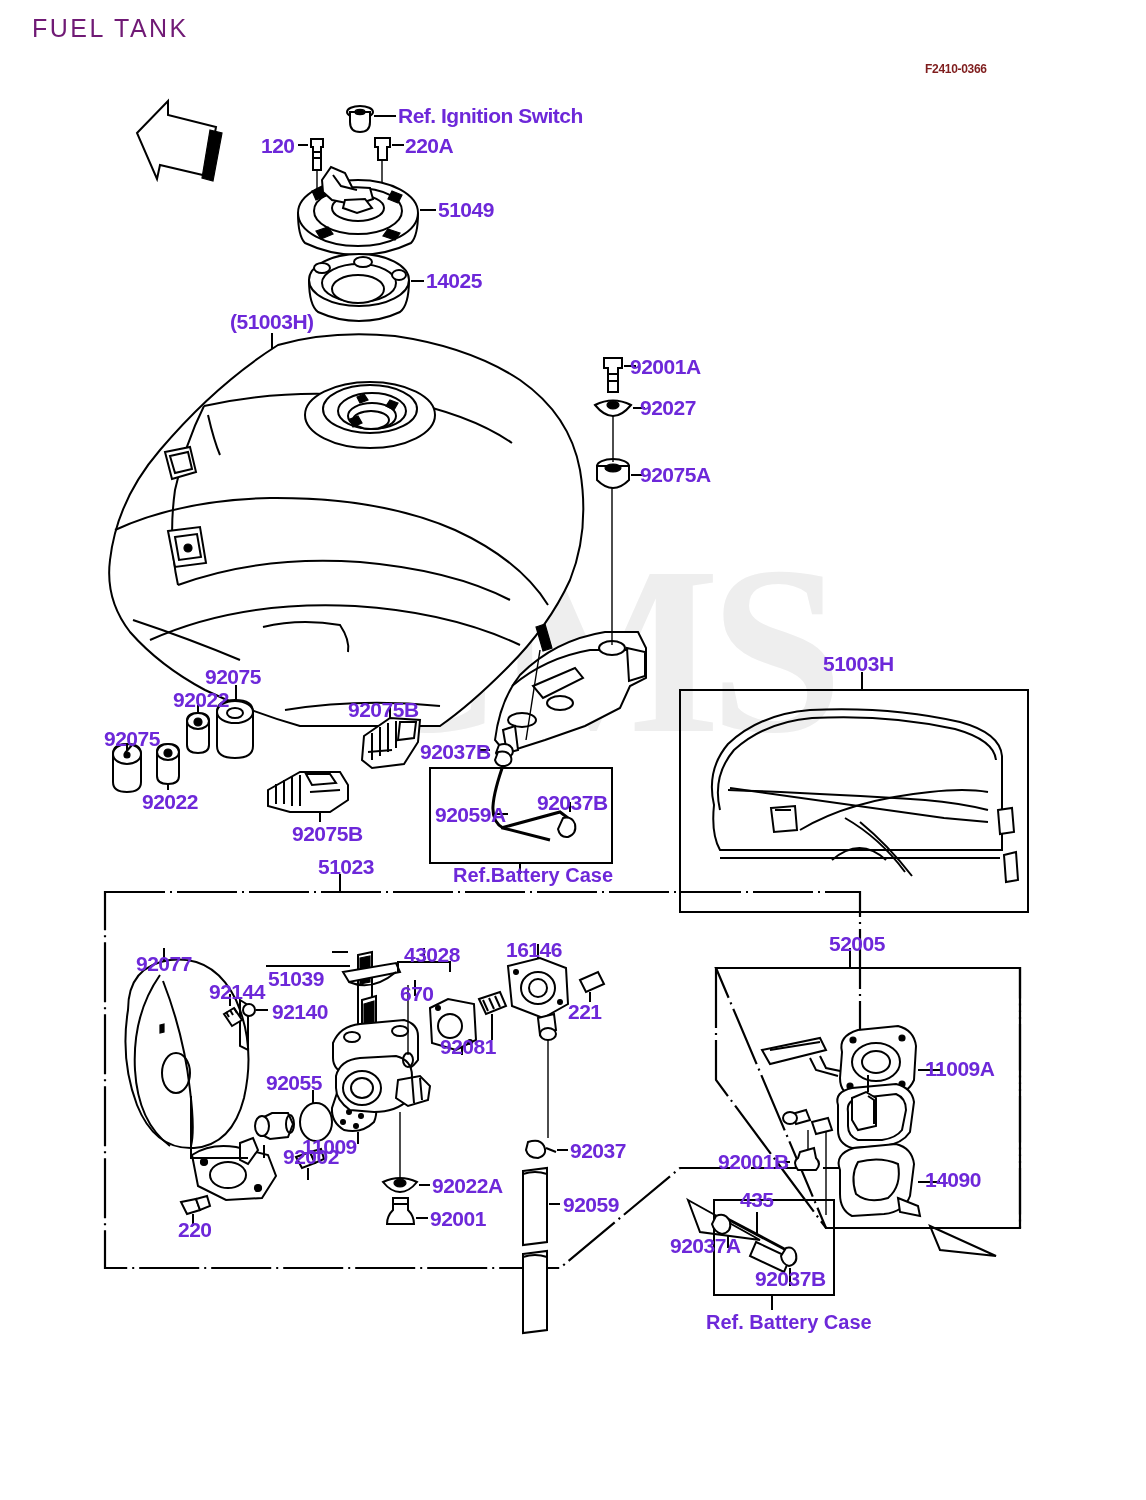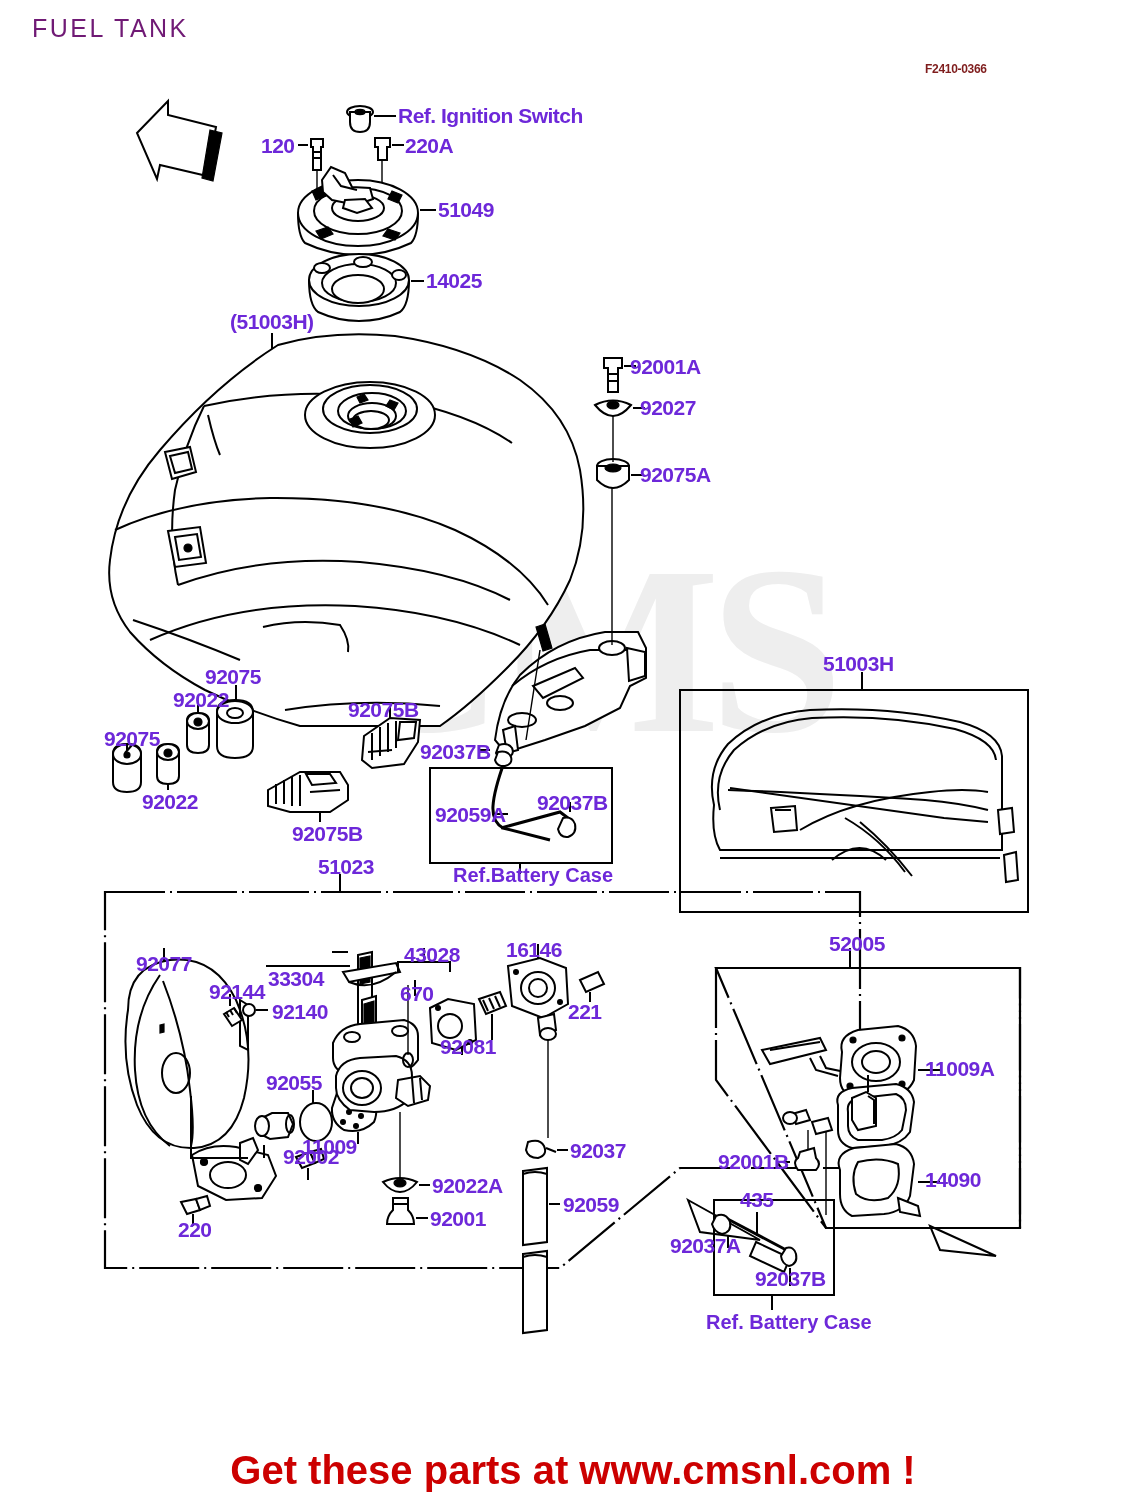--- a/index.html
+++ b/index.html
@@ -505,21 +505,21 @@
   <div class="lbl" style="left:420px;top:740px;">92037B</div>
   <div class="lbl" style="left:435px;top:803px;">92059A</div>
   <div class="lbl" style="left:537px;top:791px;">92037B</div>
   <div class="lbl ref" style="left:453px;top:864px;">Ref.Battery Case</div>
 
   <div class="lbl" style="left:823px;top:652px;">51003H</div>
 
   <div class="lbl" style="left:318px;top:855px;">51023</div>
   <div class="lbl" style="left:136px;top:952px;">92077</div>
   <div class="lbl" style="left:209px;top:980px;">92144</div>
-  <div class="lbl" style="left:268px;top:967px;">33304</div>
+  <div class="lbl" style="left:268px;top:967px;">51039</div>
   <div class="lbl" style="left:272px;top:1000px;">92140</div>
   <div class="lbl" style="left:266px;top:1071px;">92055</div>
   <div class="lbl" style="left:302px;top:1135px;">11009</div>
   <div class="lbl" style="left:283px;top:1145px;">92002</div>
   <div class="lbl" style="left:178px;top:1218px;">220</div>
   <div class="lbl" style="left:404px;top:943px;">43028</div>
   <div class="lbl" style="left:400px;top:982px;">670</div>
   <div class="lbl" style="left:440px;top:1035px;">92081</div>
   <div class="lbl" style="left:506px;top:938px;">16146</div>
   <div class="lbl" style="left:568px;top:1000px;">221</div>
@@ -530,14 +530,13 @@
 
   <div class="lbl" style="left:829px;top:932px;">52005</div>
   <div class="lbl" style="left:925px;top:1057px;">11009A</div>
   <div class="lbl" style="left:925px;top:1168px;">14090</div>
   <div class="lbl" style="left:718px;top:1150px;">92001B</div>
   <div class="lbl" style="left:740px;top:1188px;">435</div>
   <div class="lbl" style="left:670px;top:1234px;">92037A</div>
   <div class="lbl" style="left:755px;top:1267px;">92037B</div>
   <div class="lbl ref" style="left:706px;top:1311px;">Ref. Battery Case</div>
 
-  <div id="footer">Get these parts at www.cmsnl.com !</div>
 </div>
 
 </body></html>

